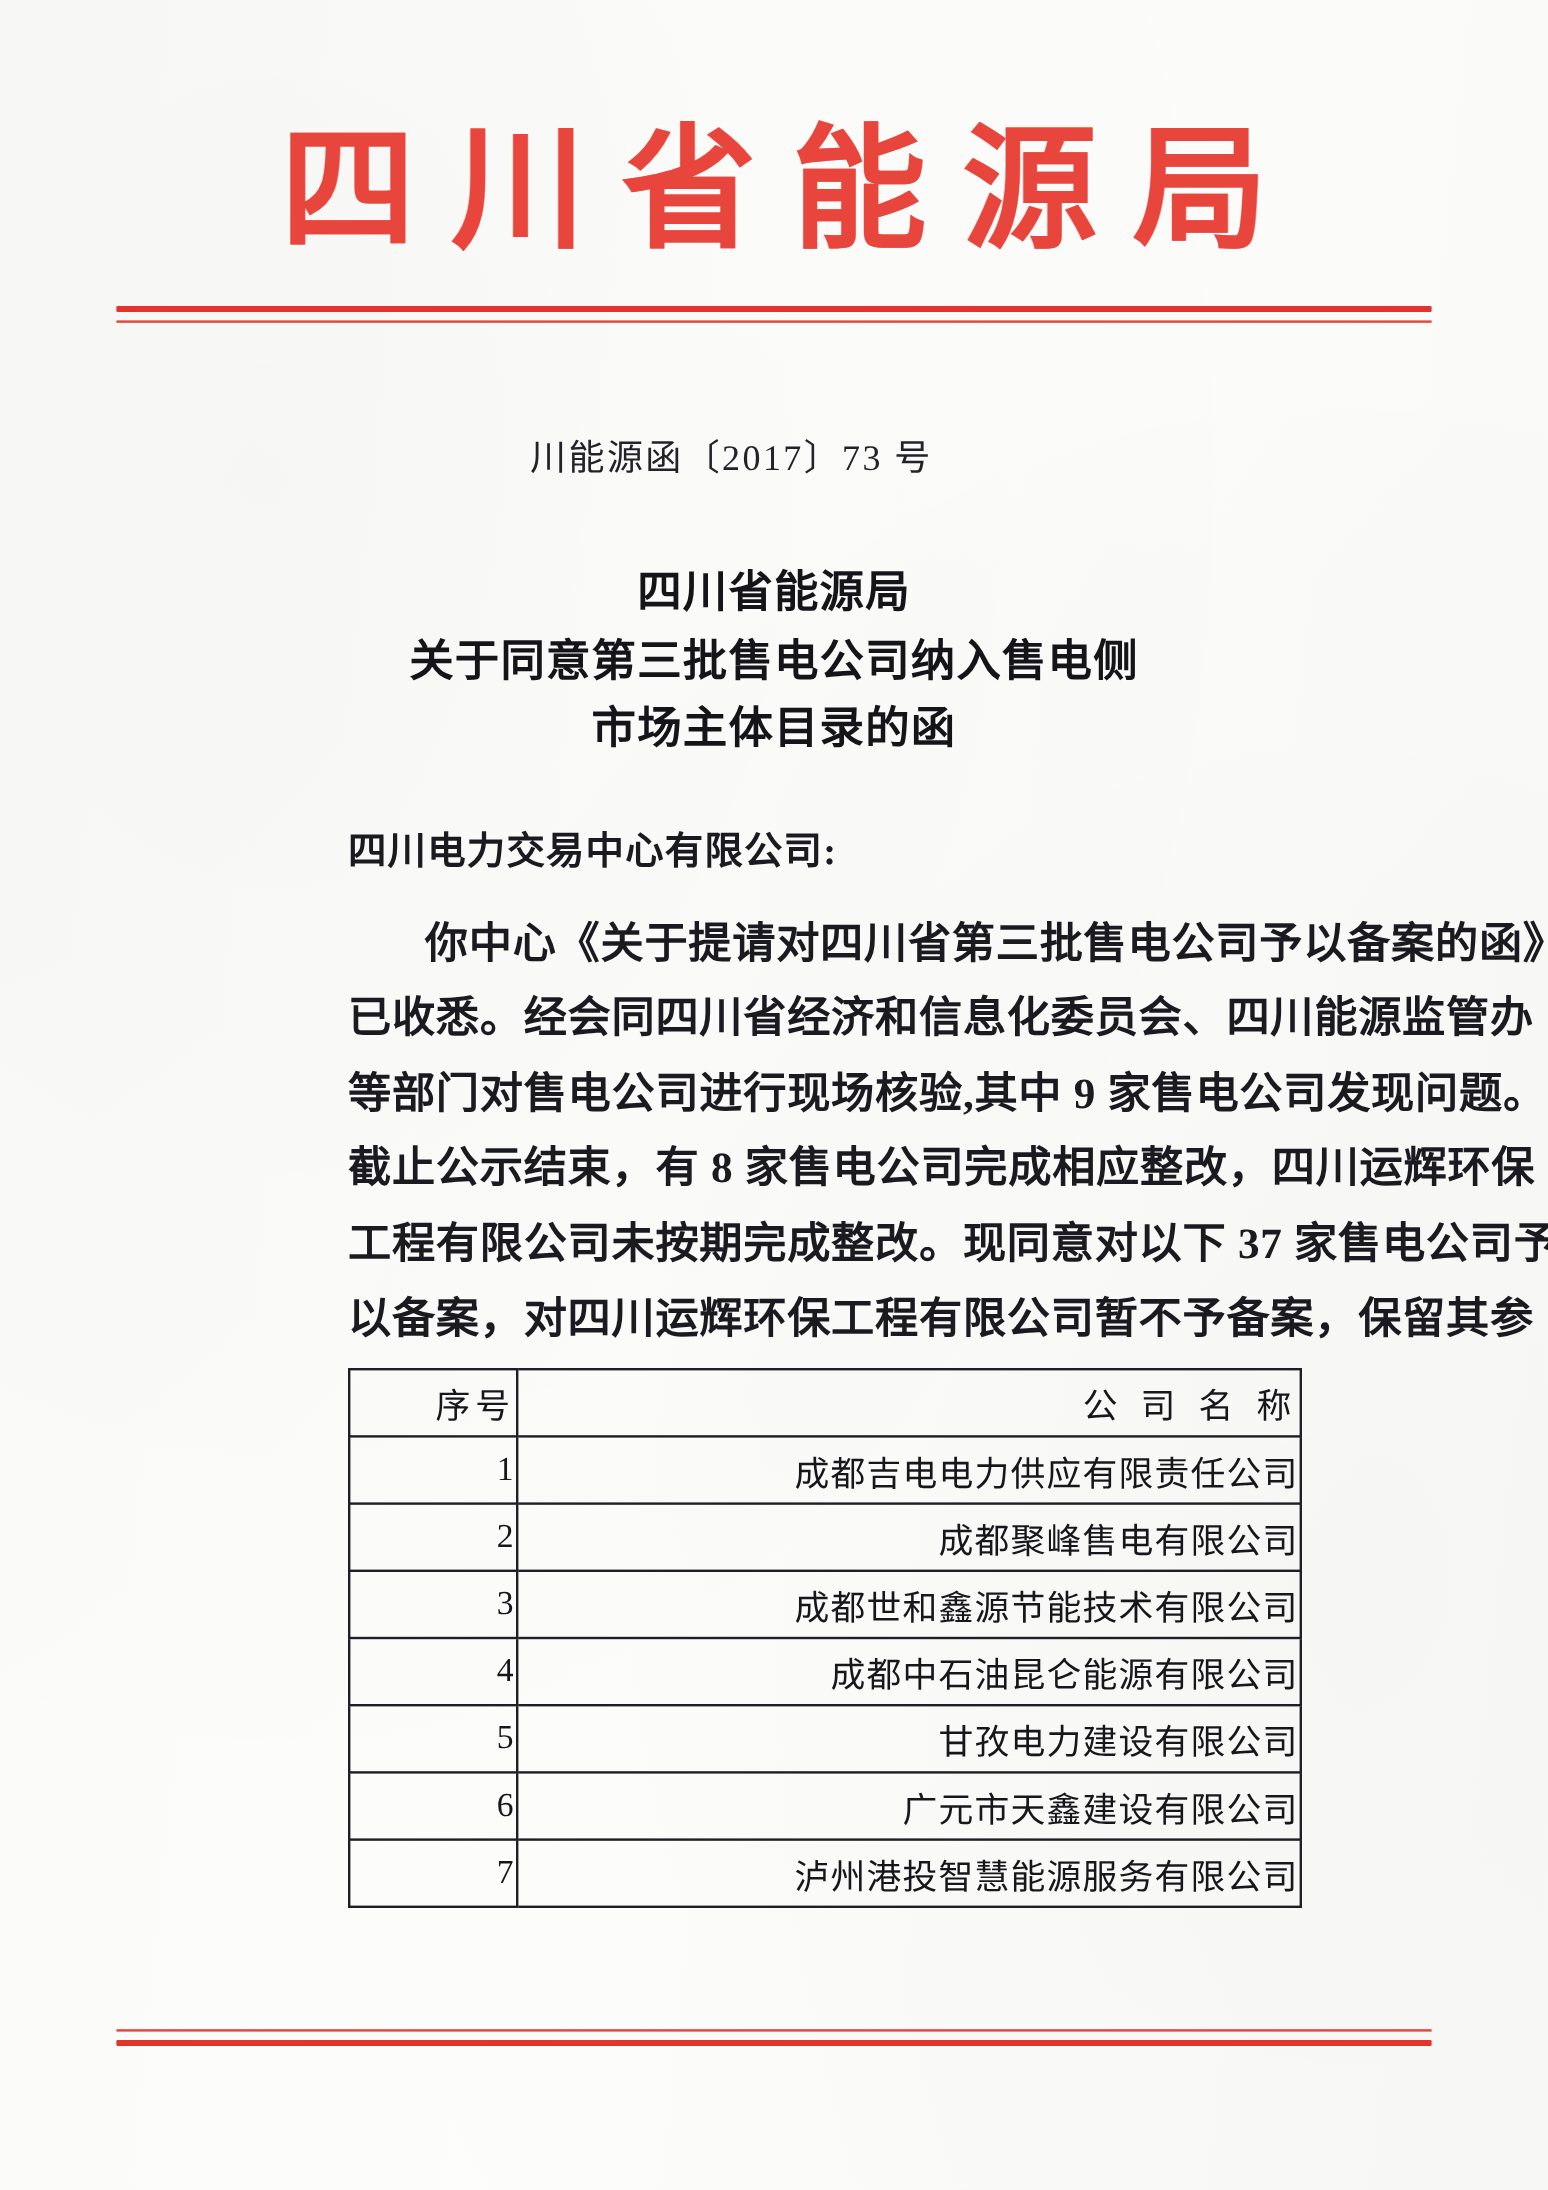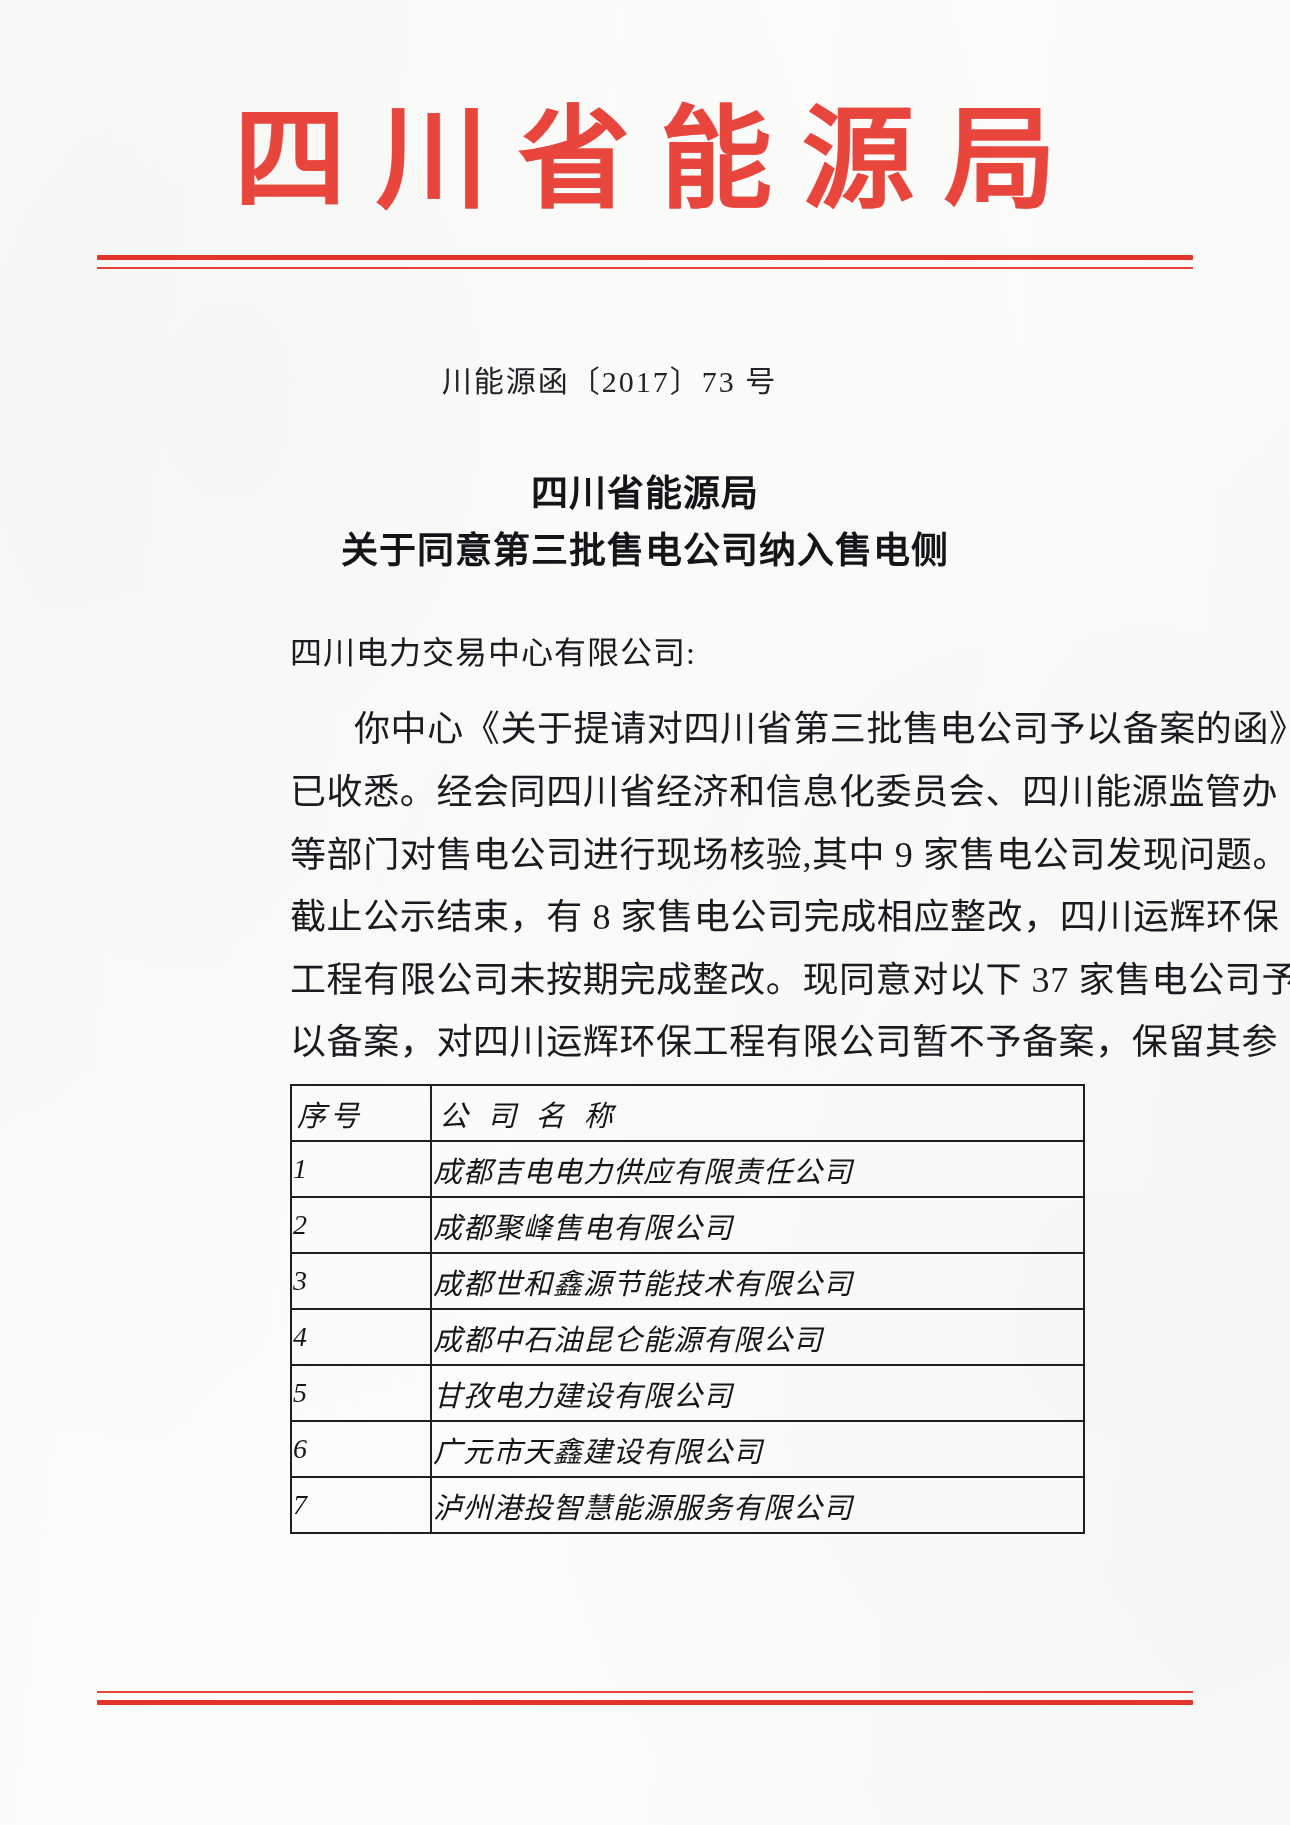--- a/index.html
+++ b/index.html
@@ -93,20 +93,21 @@
     color: #141419;
   }
   .doc-title .tl { display: block; white-space: nowrap; }
 
   
   .body-block {
     margin: 56px auto 0;
     width: 1010px;
     padding-left: 150px;
     box-sizing: border-box;
+    font-weight: bold;
   }
   .salutation {
     font-size: 32px;
     line-height: 1.2;
     letter-spacing: 1px;
   }
   .para {
     margin-top: 26px;
     font-size: 36px;
     line-height: 1.74;
@@ -126,28 +127,27 @@
   }
   table.companies {
     border-collapse: collapse;
     width: 795px;
     table-layout: fixed;
   }
   table.companies th,
   table.companies td {
     border: 2px solid #1e1e24;
     height: 52px;
-    text-align: left;
+    text-align: right;
     vertical-align: middle;
     font-size: 29px;
     font-family: "Liberation Serif", "DejaVu Serif", serif;
     letter-spacing: 1px;
     color: #16161b;
     font-weight: 400;
-    font-style: italic;
   }
   table.companies th {
     font-weight: 400;
     letter-spacing: 6px;
     text-indent: 6px;
   }
   table.companies th.col-index { width: 136px; letter-spacing: 4px; text-indent: 4px; }
   table.companies td.col-index { width: 136px; font-size: 28px; }
 
   
@@ -176,20 +176,21 @@
       <div class="rule-thin"></div>
     </div>
 
     <div class="docnum-row">
       <span class="docnum">川能源函〔2017〕73 号</span>
     </div>
 
     <div class="doc-title">
       <span class="tl">四川省能源局</span>
       <span class="tl">关于同意第三批售电公司纳入售电侧</span>
+      <span class="tl">市场主体目录的函</span>
     </div>
 
     <div class="body-block">
       <div class="salutation">四川电力交易中心有限公司:</div>
       <div class="para">
         <span class="ln first">你中心《关于提请对四川省第三批售电公司予以备案的函》</span>
         <span class="ln">已收悉。经会同四川省经济和信息化委员会、四川能源监管办</span>
         <span class="ln">等部门对售电公司进行现场核验,其中 9 家售电公司发现问题。</span>
         <span class="ln">截止公示结束，有 8 家售电公司完成相应整改，四川运辉环保</span>
         <span class="ln">工程有限公司未按期完成整改。现同意对以下 37 家售电公司予</span>

